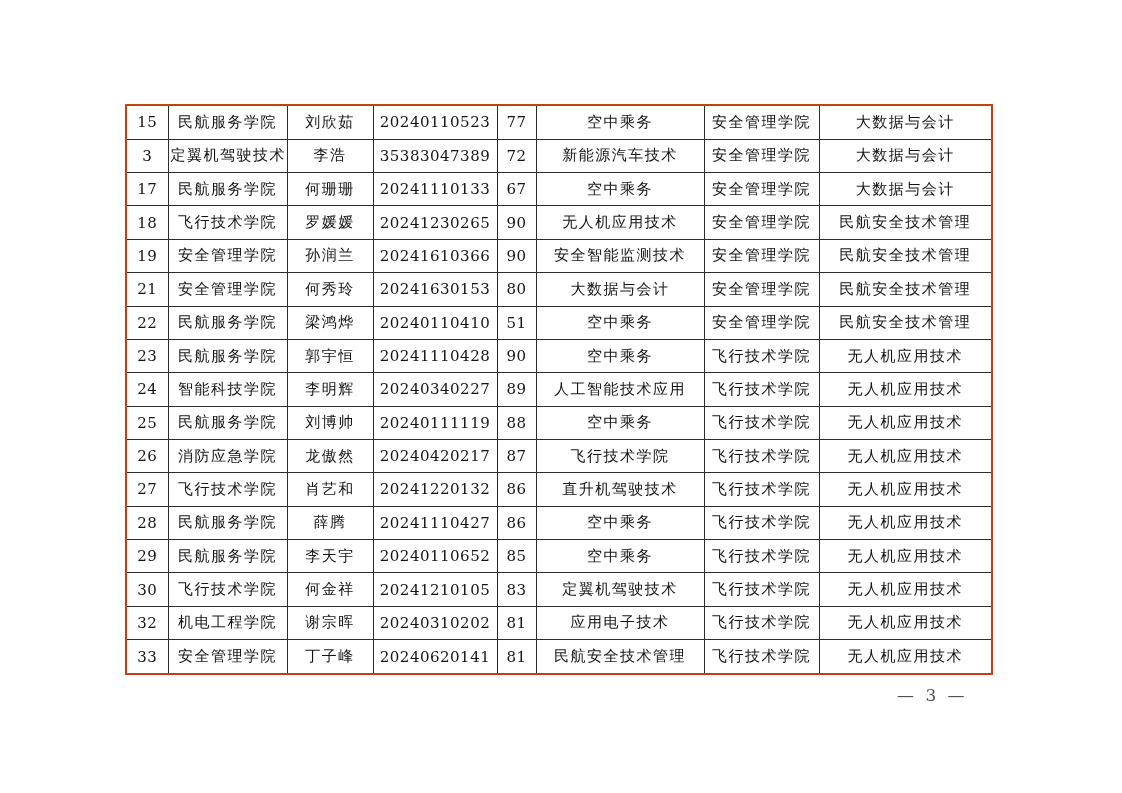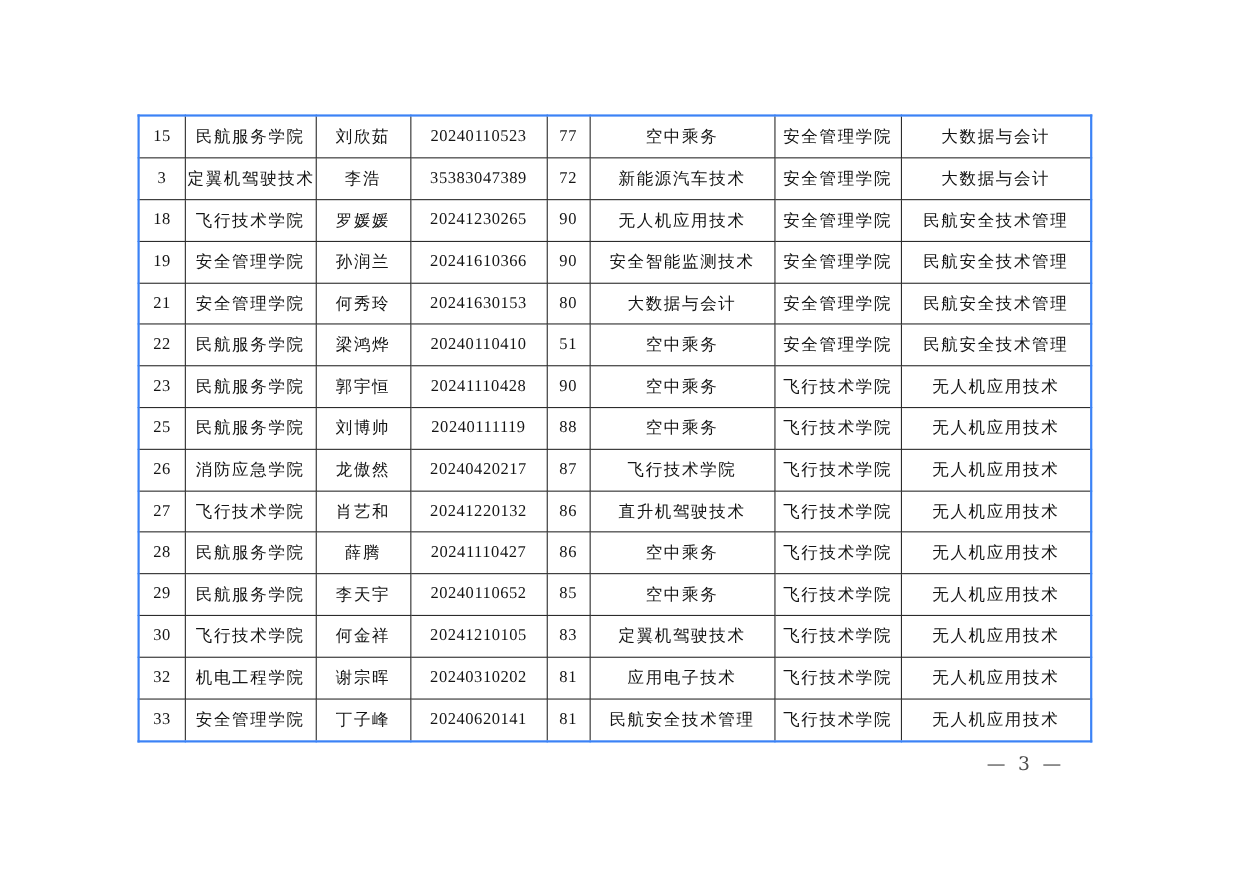--- a/index.html
+++ b/index.html
@@ -17,22 +17,21 @@
     overflow: hidden;
   }
   table.grid {
     position: absolute;
     left: 125px;
     top: 104px;
     width: 866px;
     height: 571px;
     border-collapse: collapse;
     table-layout: fixed;
-    border: 2px solid #3b82f6;
-    font-family: Liberation Serif, serif;
+    border: 2px solid #c2410c;
   }
   table.grid td {
     border: 1px solid #2c2c2c;
     text-align: center;
     vertical-align: middle;
     font-size: 15px;
     padding: 0 2px;
     white-space: nowrap;
     overflow: hidden;
     letter-spacing: 1.5px;
@@ -82,20 +81,30 @@
           <td class="num">3</td>
           <td>定翼机驾驶技术</td>
           <td>李浩</td>
           <td class="num">35383047389</td>
           <td class="num">72</td>
           <td>新能源汽车技术</td>
           <td>安全管理学院</td>
           <td>大数据与会计</td>
         </tr>
         <tr>
+          <td class="num">17</td>
+          <td>民航服务学院</td>
+          <td>何珊珊</td>
+          <td class="num">20241110133</td>
+          <td class="num">67</td>
+          <td>空中乘务</td>
+          <td>安全管理学院</td>
+          <td>大数据与会计</td>
+        </tr>
+        <tr>
           <td class="num">18</td>
           <td>飞行技术学院</td>
           <td>罗媛媛</td>
           <td class="num">20241230265</td>
           <td class="num">90</td>
           <td>无人机应用技术</td>
           <td>安全管理学院</td>
           <td>民航安全技术管理</td>
         </tr>
         <tr>
@@ -128,20 +137,30 @@
           <td>安全管理学院</td>
           <td>民航安全技术管理</td>
         </tr>
         <tr>
           <td class="num">23</td>
           <td>民航服务学院</td>
           <td>郭宇恒</td>
           <td class="num">20241110428</td>
           <td class="num">90</td>
           <td>空中乘务</td>
+          <td>飞行技术学院</td>
+          <td>无人机应用技术</td>
+        </tr>
+        <tr>
+          <td class="num">24</td>
+          <td>智能科技学院</td>
+          <td>李明辉</td>
+          <td class="num">20240340227</td>
+          <td class="num">89</td>
+          <td>人工智能技术应用</td>
           <td>飞行技术学院</td>
           <td>无人机应用技术</td>
         </tr>
         <tr>
           <td class="num">25</td>
           <td>民航服务学院</td>
           <td>刘博帅</td>
           <td class="num">20240111119</td>
           <td class="num">88</td>
           <td>空中乘务</td>

